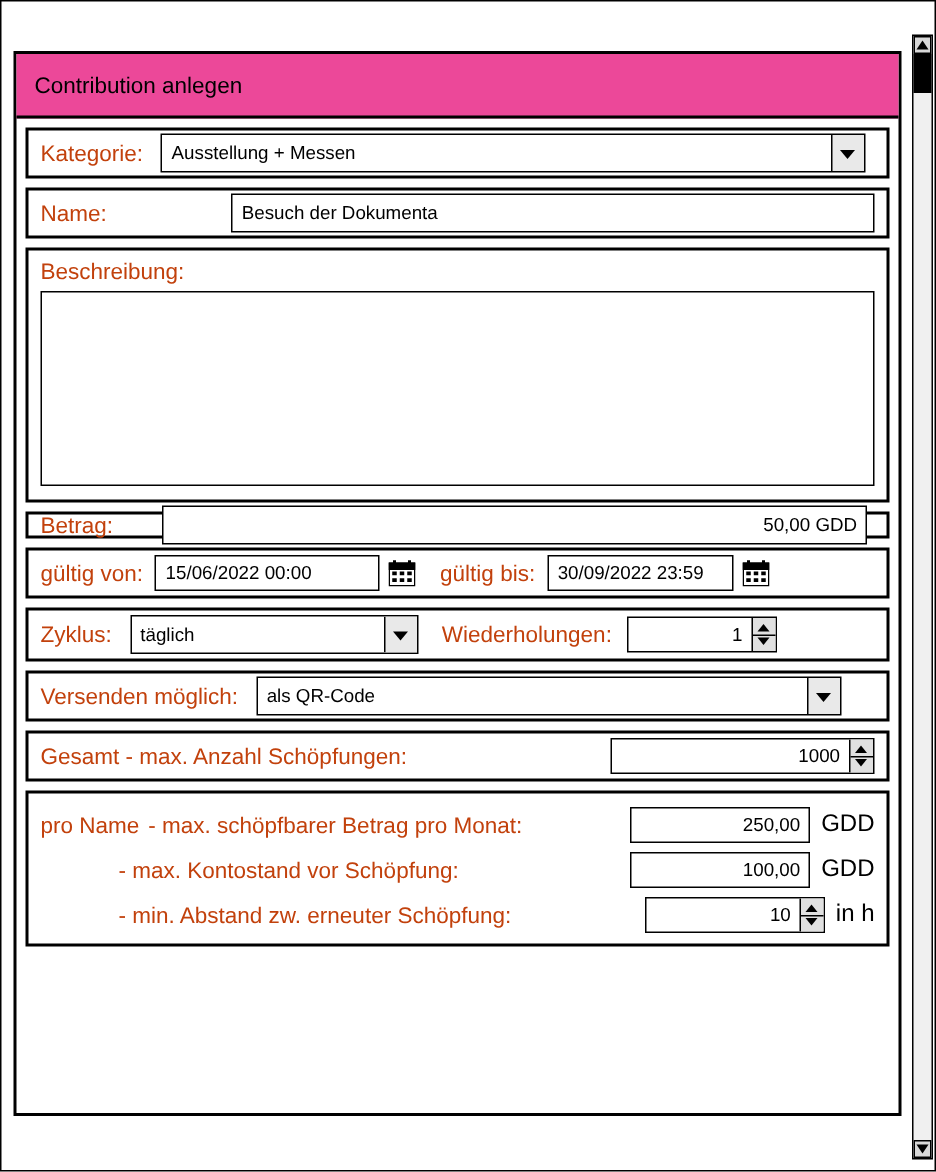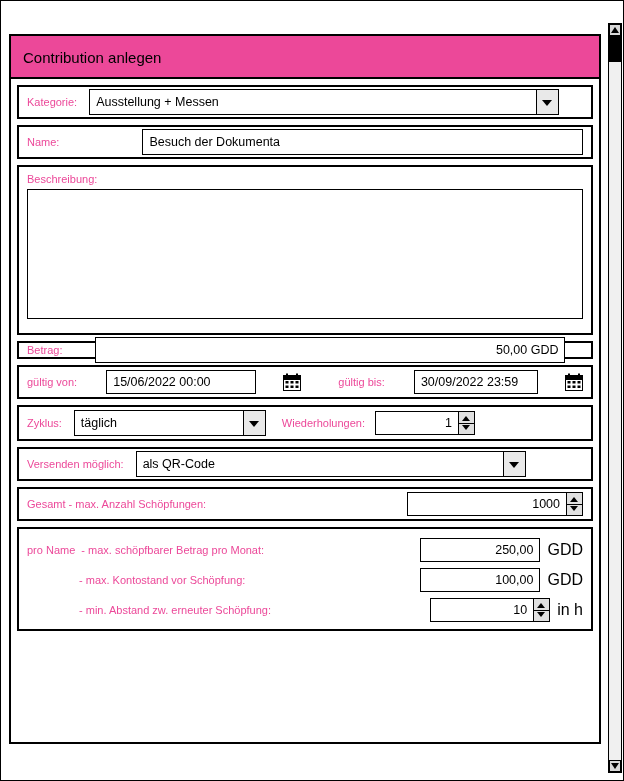--- a/index.html
+++ b/index.html
@@ -109,22 +109,22 @@
     position: relative;
     margin: 6px 6px 0 6px;
     border: 2px solid #000;
     box-sizing: border-box;
     background: #ffffff;
     display: flex;
     align-items: center;
     padding: 0 8px;
   }
   .lbl {
-    font-size: 11px;
-    color: #ec4899;
+    font-size: 15px;
+    color: #c2410c;
     white-space: nowrap;
   }
   .field {
     border: 1px solid #000;
     background: #ffffff;
     box-sizing: border-box;
     font-size: 12.5px;
     color: #000;
     height: 24px;
     line-height: 22px;
@@ -224,21 +224,21 @@
   }
   #row-beschreibung .lbl { margin-bottom: 4px; }
   #beschreibung-input {
     width: 100%;
     height: 130px;
     border: 1px solid #000;
     box-sizing: border-box;
     background: #fff;
   }
   #row-betrag { height: 18px; }
-  #row-gueltig { height: 34px; justify-content: space-between; }
+  #row-gueltig { height: 34px; }
   #row-zyklus { height: 36px; }
   #row-versenden { height: 34px; }
   #row-gesamt { height: 34px; }
   #row-prouser {
     display: block;
     height: 104px;
     padding: 6px 8px;
   }
   .pu-line {
     display: flex;

